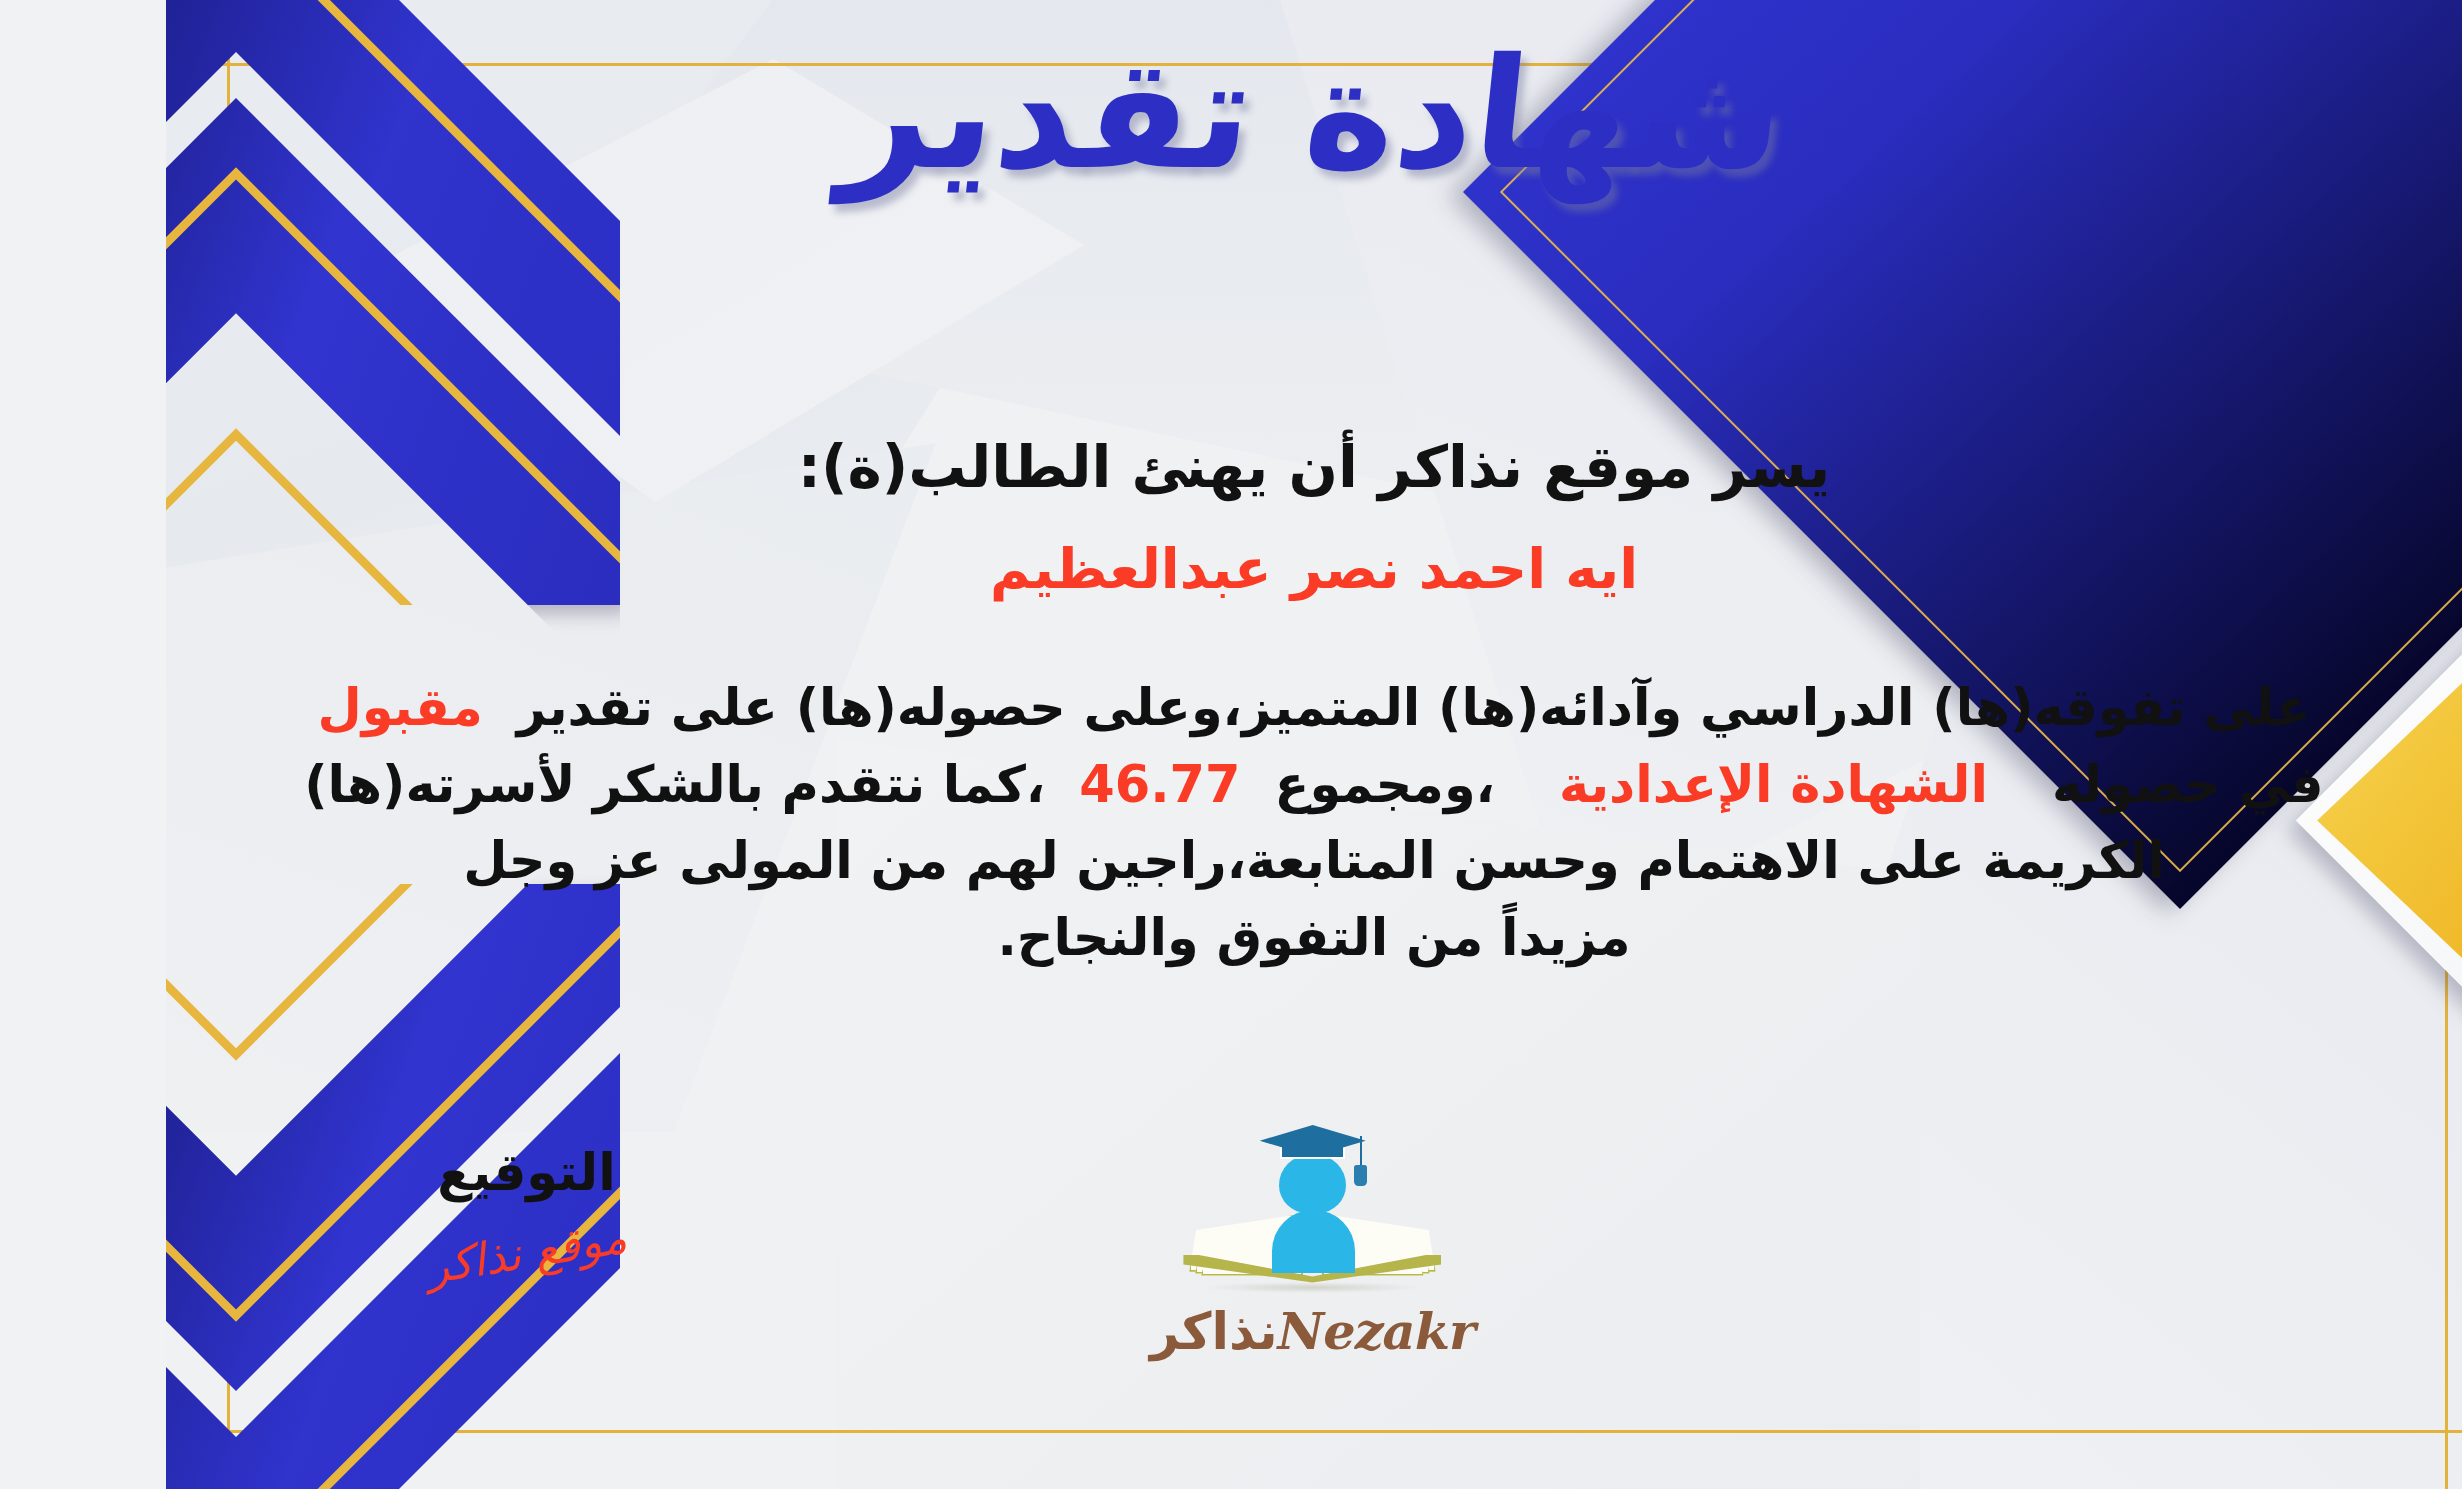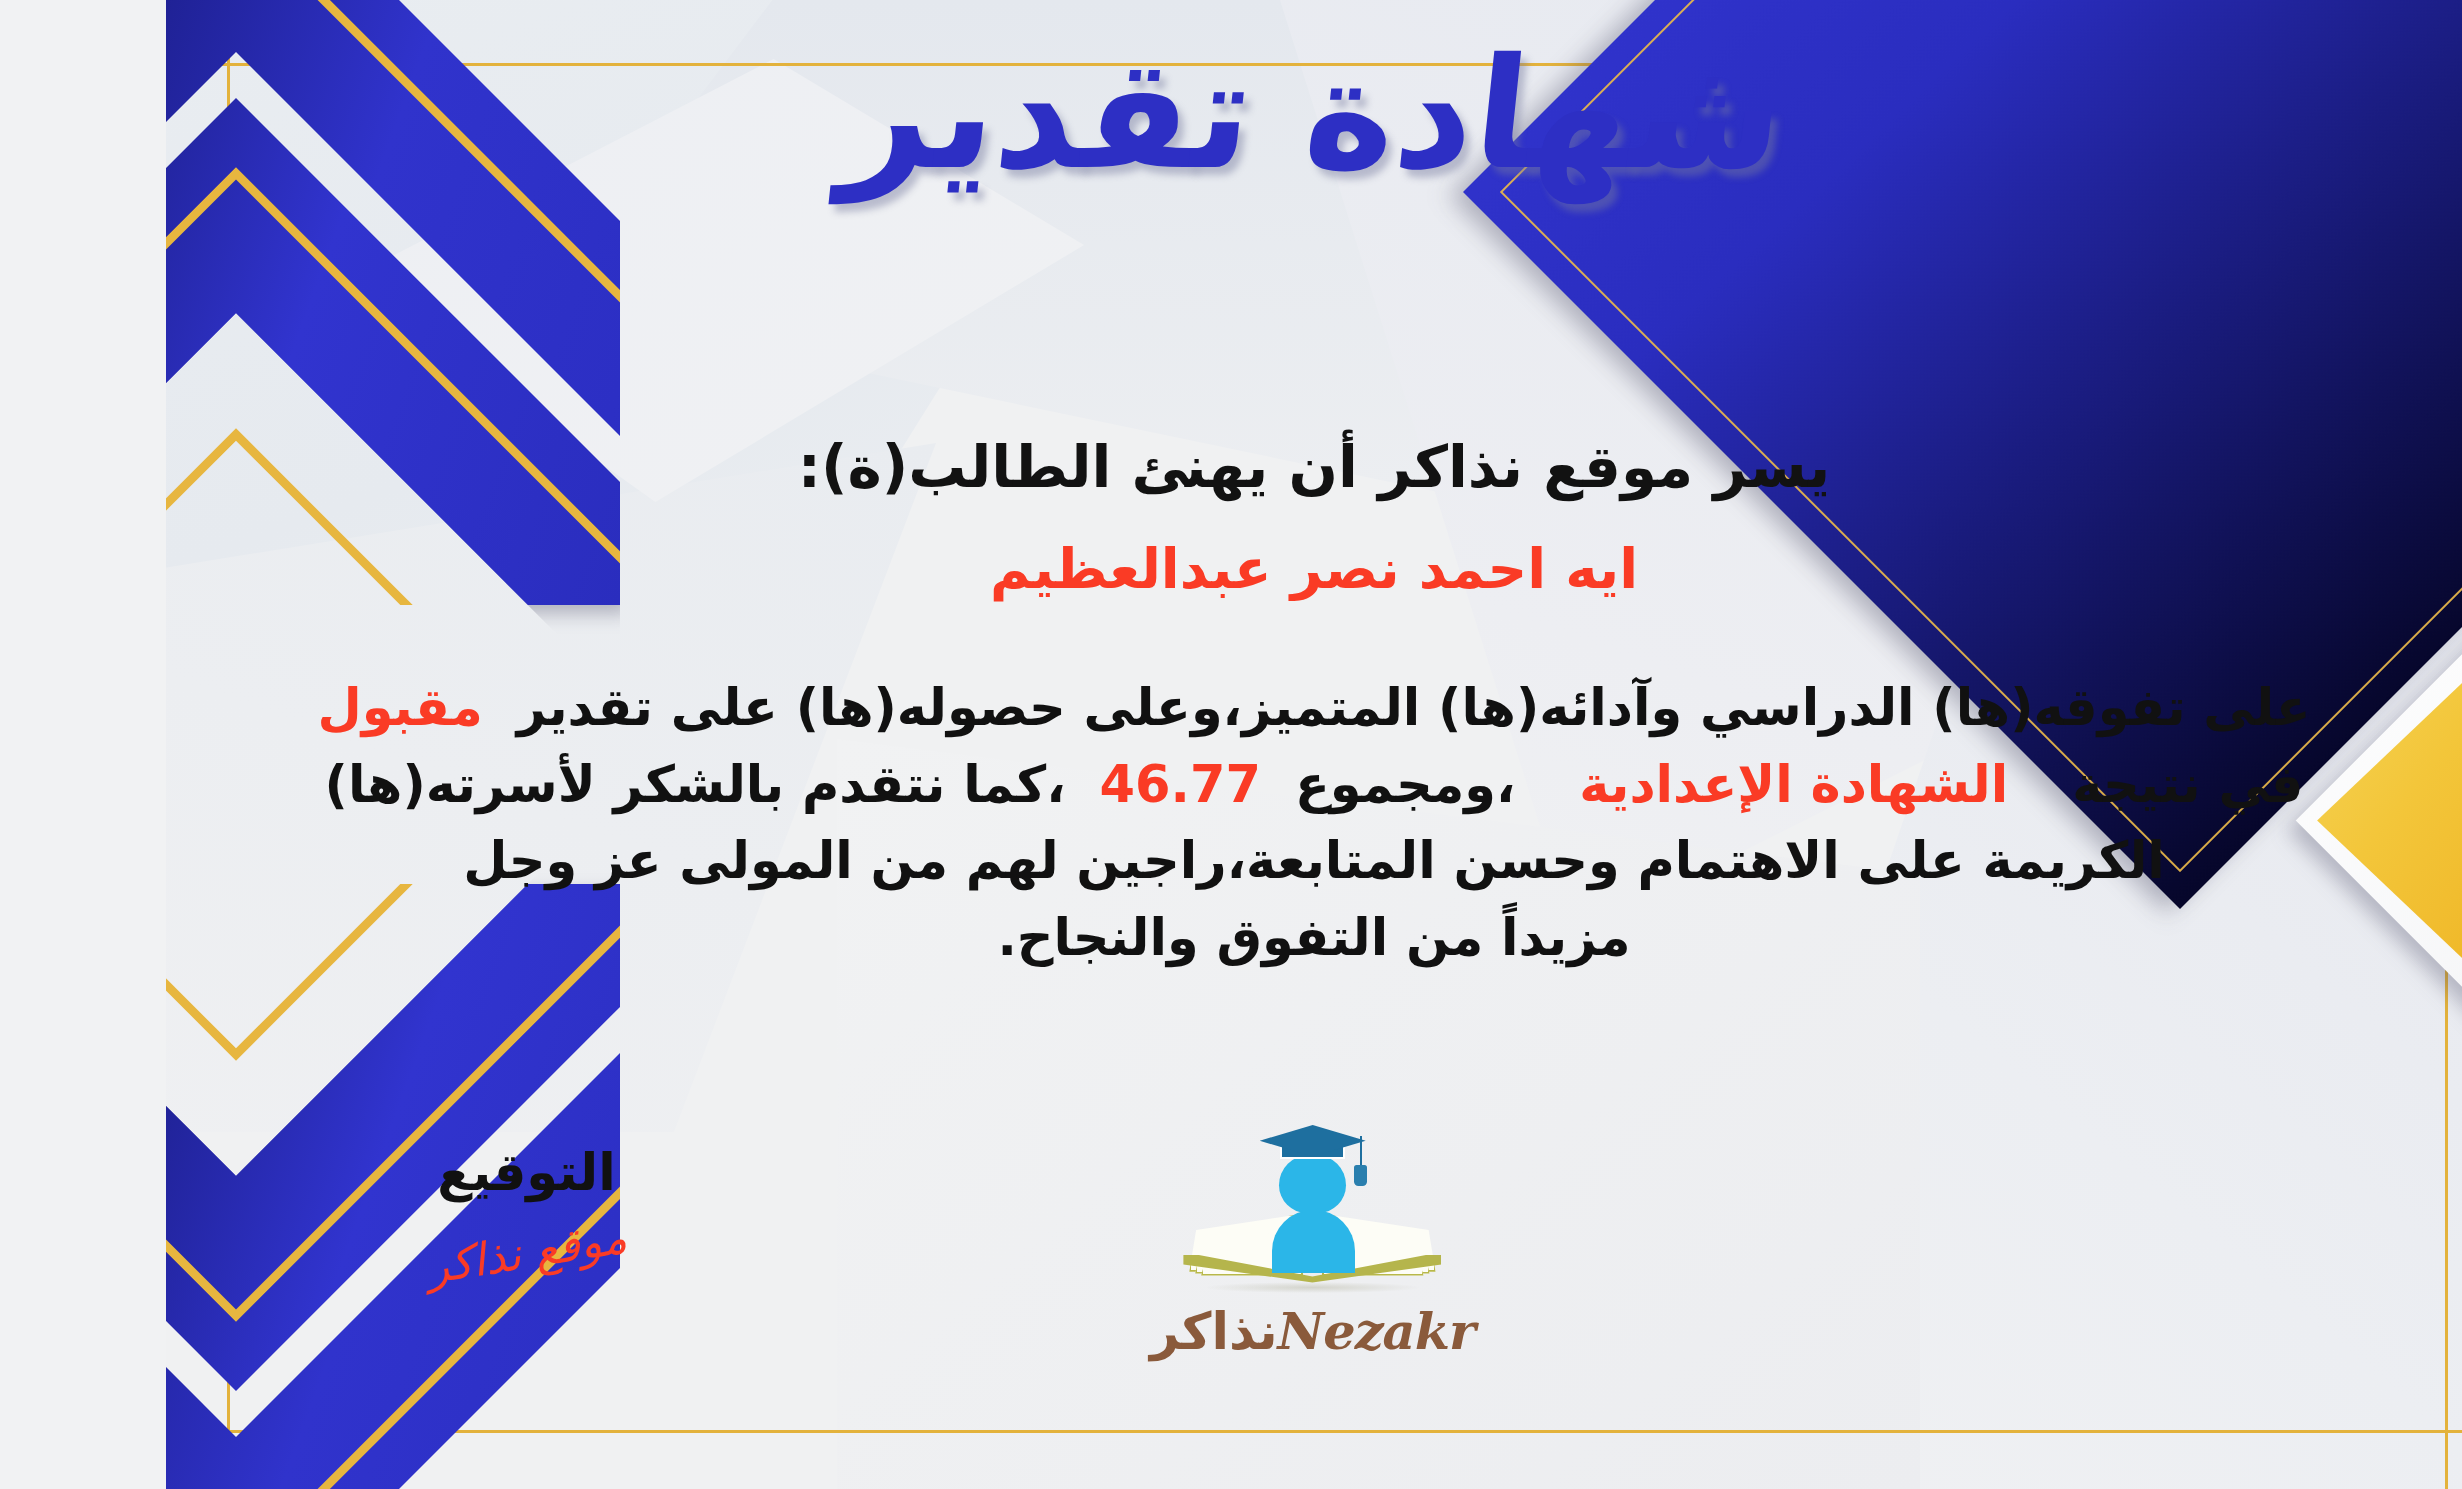--- a/index.html
+++ b/index.html
@@ -312,21 +312,21 @@
     <div class="title">شهادة تقدير</div>
 
     <div class="intro">يسر موقع نذاكر أن يهنئ الطالب(ة):</div>
 
     <div class="student-name">ايه احمد نصر عبدالعظيم</div>
 
     <div class="body-block">
 
       <span class="body-line line-1"><span>على تفوقه(ها) الدراسي وآدائه(ها) المتميز،وعلى حصوله(ها) على تقدير</span><span class="sp-wide"></span><span class="hl-red">مقبول</span></span>
 
-      <span class="body-line line-2"><span>في نتيجة</span><span class="sp-xwide"></span><span class="hl-red">الشهادة الإعدادية</span><span class="sp-xwide"></span><span>،ومجموع</span><span class="sp-wide"></span><span class="hl-red">46.77</span><span class="sp-wide"></span><span>،كما نتقدم بالشكر لأسرته(ها)</span></span>
+      <span class="body-line line-2"><span>في حصوله</span><span class="sp-xwide"></span><span class="hl-red">الشهادة الإعدادية</span><span class="sp-xwide"></span><span>،ومجموع</span><span class="sp-wide"></span><span class="hl-red">46.77</span><span class="sp-wide"></span><span>،كما نتقدم بالشكر لأسرته(ها)</span></span>
 
       <span class="body-line line-3">الكريمة على الاهتمام وحسن المتابعة،راجين لهم من المولى عز وجل</span>
 
       <span class="body-line line-4">مزيداً من التفوق والنجاح.</span>
     </div>
 
     <div class="sig-wrap">
       <div class="sig-label">التوقيع</div>
       <span class="sig-mark">موقع نذاكر</span>
     </div>

